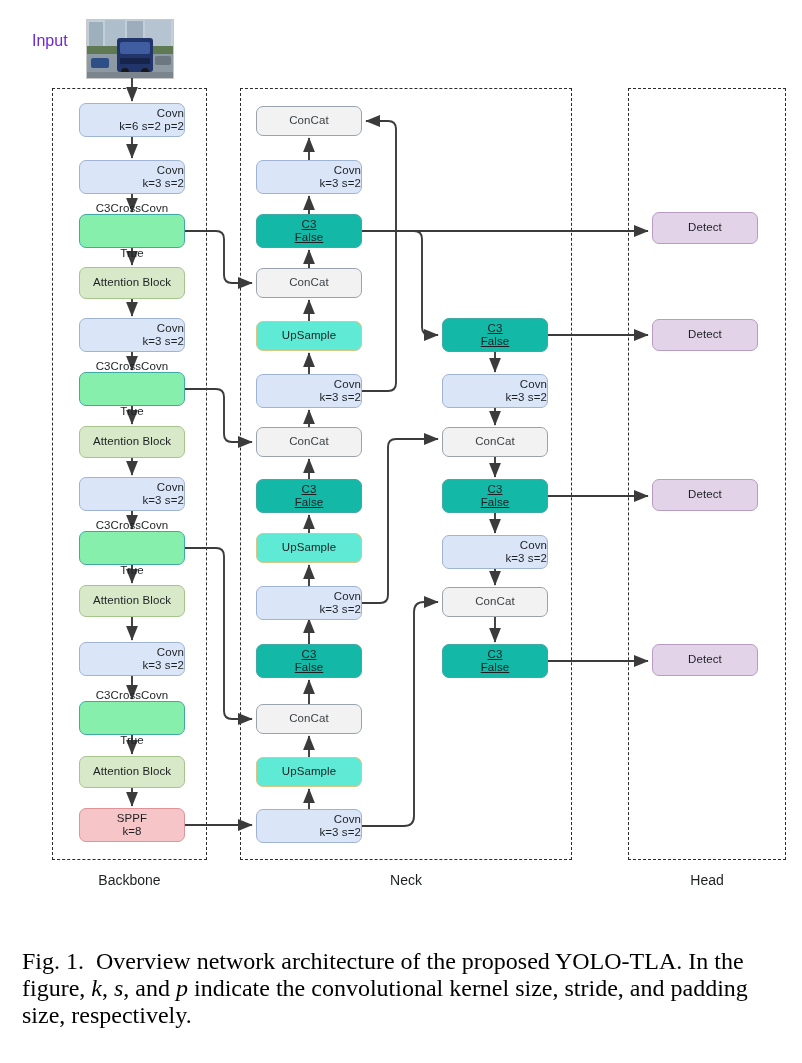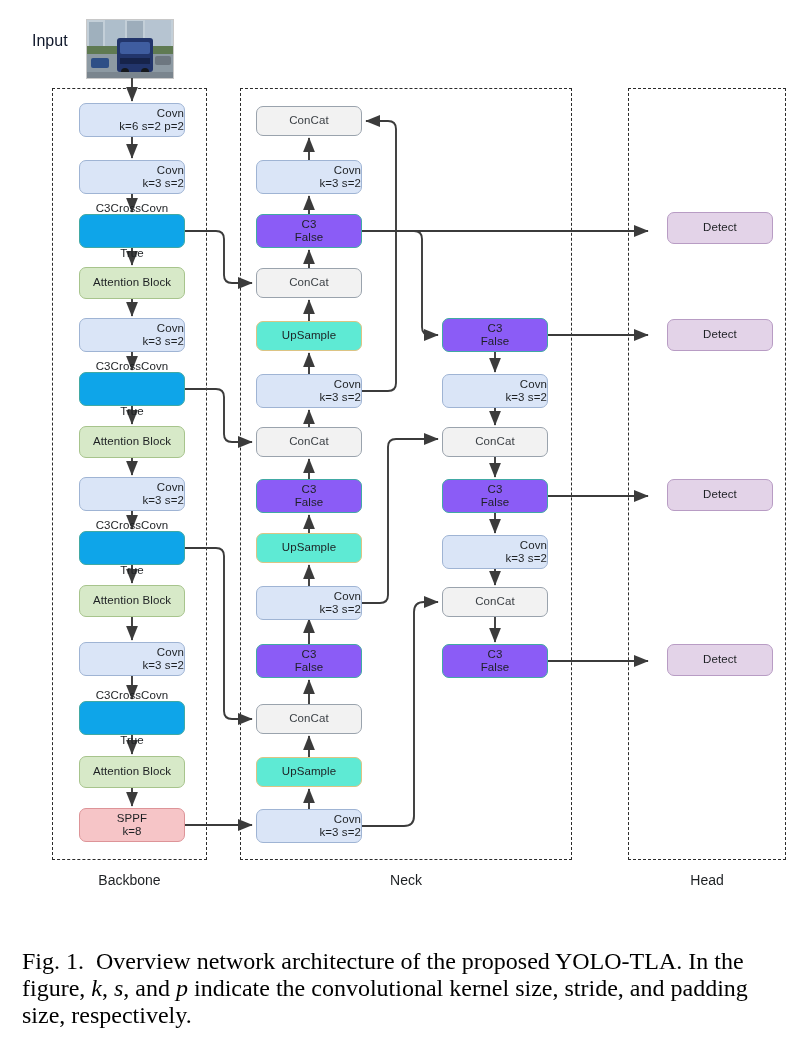--- a/index.html
+++ b/index.html
@@ -13,38 +13,38 @@
   
   .node{
     position:absolute;box-sizing:border-box;
     border-radius:7px;border:1px solid #9aa3ad;
     display:flex;flex-direction:column;align-items:center;justify-content:center;
     font-size:11.5px;line-height:13.5px;color:#1d2023;text-align:center;
     letter-spacing:.1px;
   }
   .node .l2{font-size:11.5px;line-height:13.5px;}
   .n-conv{background:#dae5f7;border-color:#9fb4d4;align-items:flex-end;}
-  .n-c3cross{background:#0ea5e9;border-color:#41a9a4;gap:32px;}
+  .n-c3cross{background:#86efac;border-color:#41a9a4;gap:32px;}
   .n-attn{background:#d7e9c8;border-color:#a7c48c;}
   .n-sppf{background:#f6c5c7;border-color:#dd9498;}
   .n-concat{background:#f2f2f2;border-color:#9aa3ad;color:#3a3f44;}
-  .n-c3{background:#8b5cf6;border-color:#41a9a4;}
+  .n-c3{background:#14b8a6;border-color:#41a9a4;text-decoration:underline;}
   .n-up{background:#5eead4;border-color:#dcc484;}
-  .n-detect{background:#e3d3e8;border-color:#b89cc4;margin-left:15px;}
+  .n-detect{background:#e3d3e8;border-color:#b89cc4;}
 
   
   .group{
     position:absolute;box-sizing:border-box;
     border:1.6px dashed #2b2b2b;background:transparent;
   }
   .group-label{
     position:absolute;text-align:center;font-size:14px;color:#1d2023;
   }
   
-  #input-label{position:absolute;left:32px;top:32px;font-size:16px;color:#0f172a;text-align:center;}
+  #input-label{position:absolute;left:32px;top:32px;font-size:16px;color:#6d28d9;text-align:center;}
   #input-thumb{
     position:absolute;left:86px;top:19px;width:86px;height:58px;
     border:1px solid #c8c8c8;overflow:hidden;
   }
   #input-thumb svg{display:block;width:86px;height:58px;}
 
   
   #caption{
     position:absolute;left:22px;top:948px;width:760px;
     font-family:"Liberation Serif", serif;

